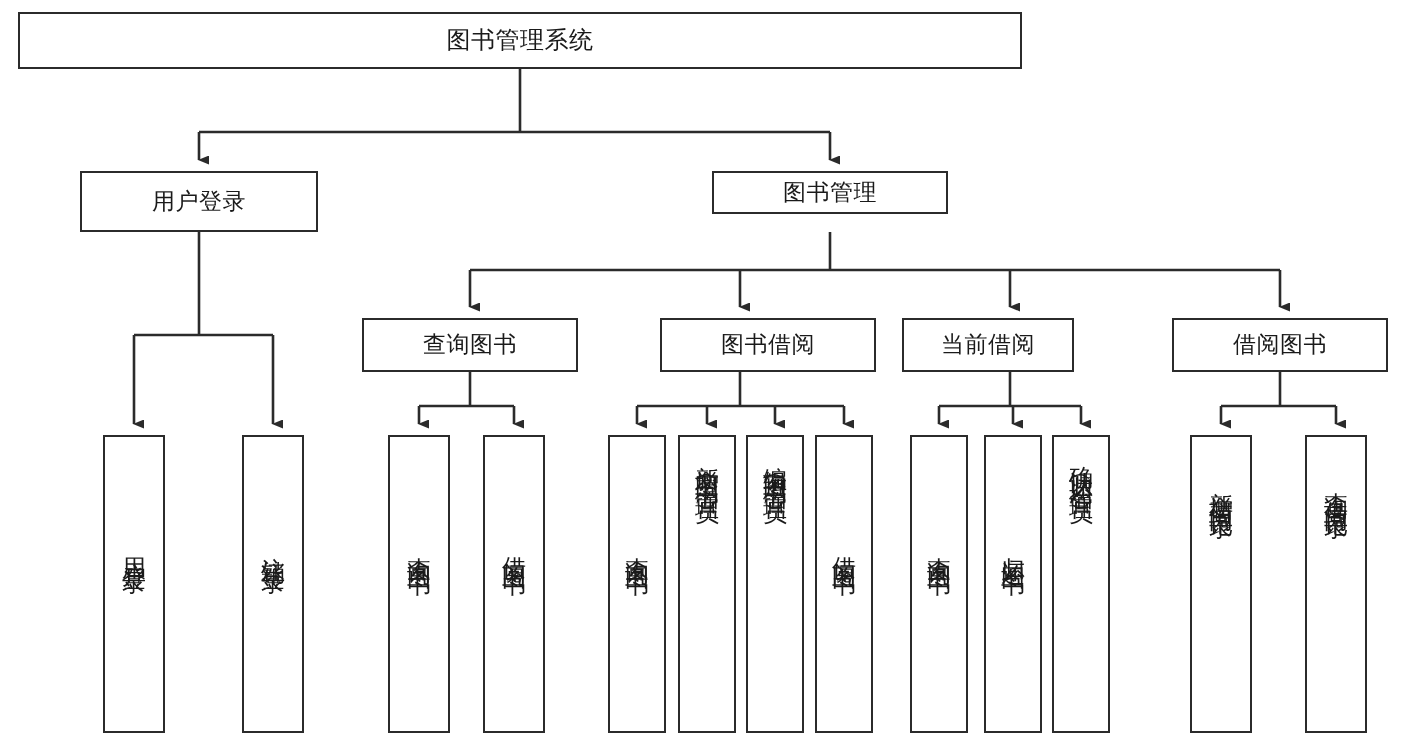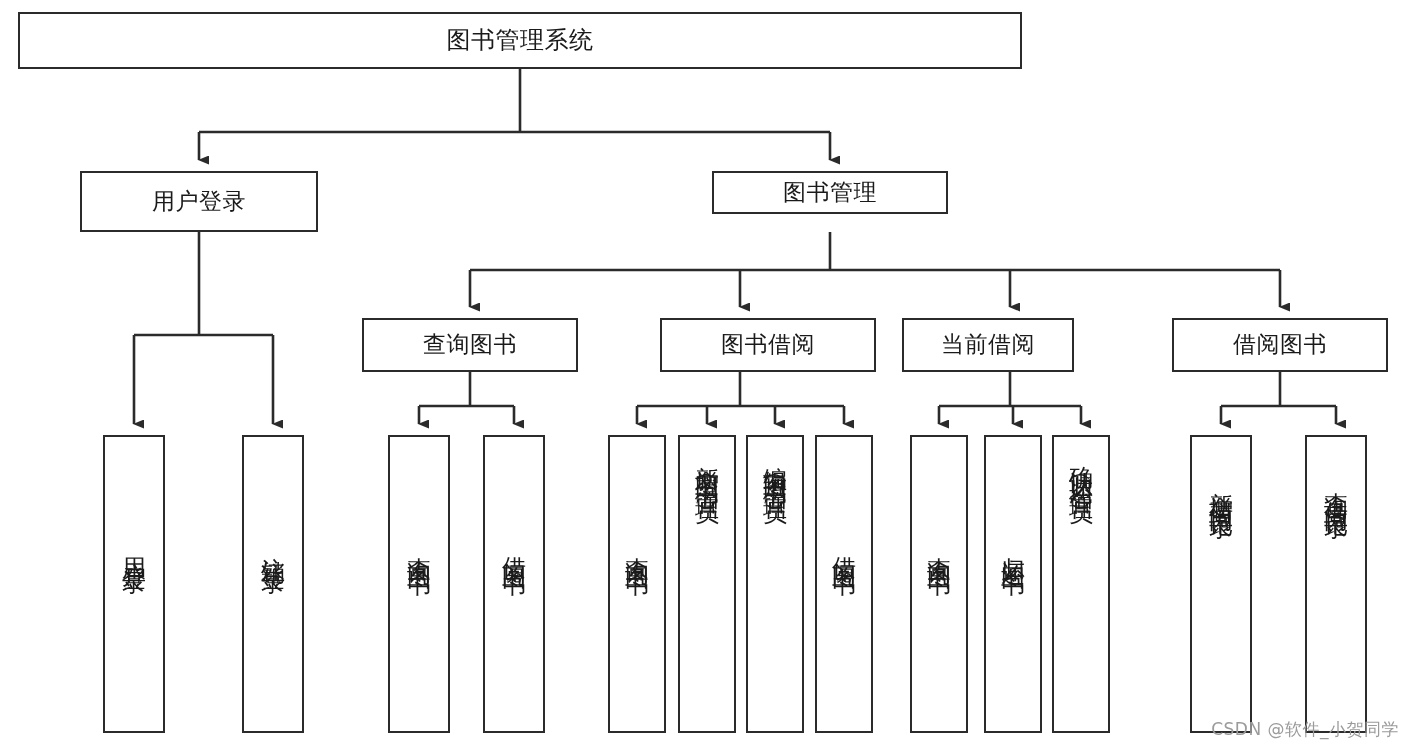--- a/index.html
+++ b/index.html
@@ -192,15 +192,14 @@
         <div class="node-label">确认归还（管理员）</div>
       </div>
       <div class="node vert centered-low" style="left: 1190px; top: 435px; width: 62px; height: 298px;">
         <div class="node-label">新增借阅记录</div>
       </div>
       <div class="node vert centered-low" style="left: 1305px; top: 435px; width: 62px; height: 298px;">
         <div class="node-label">查询借阅记录</div>
       </div>
     </div>
 
-  <div id="watermark">CSDN @软件_小贺同学</div>
 
 </div>
 
 </body></html>

